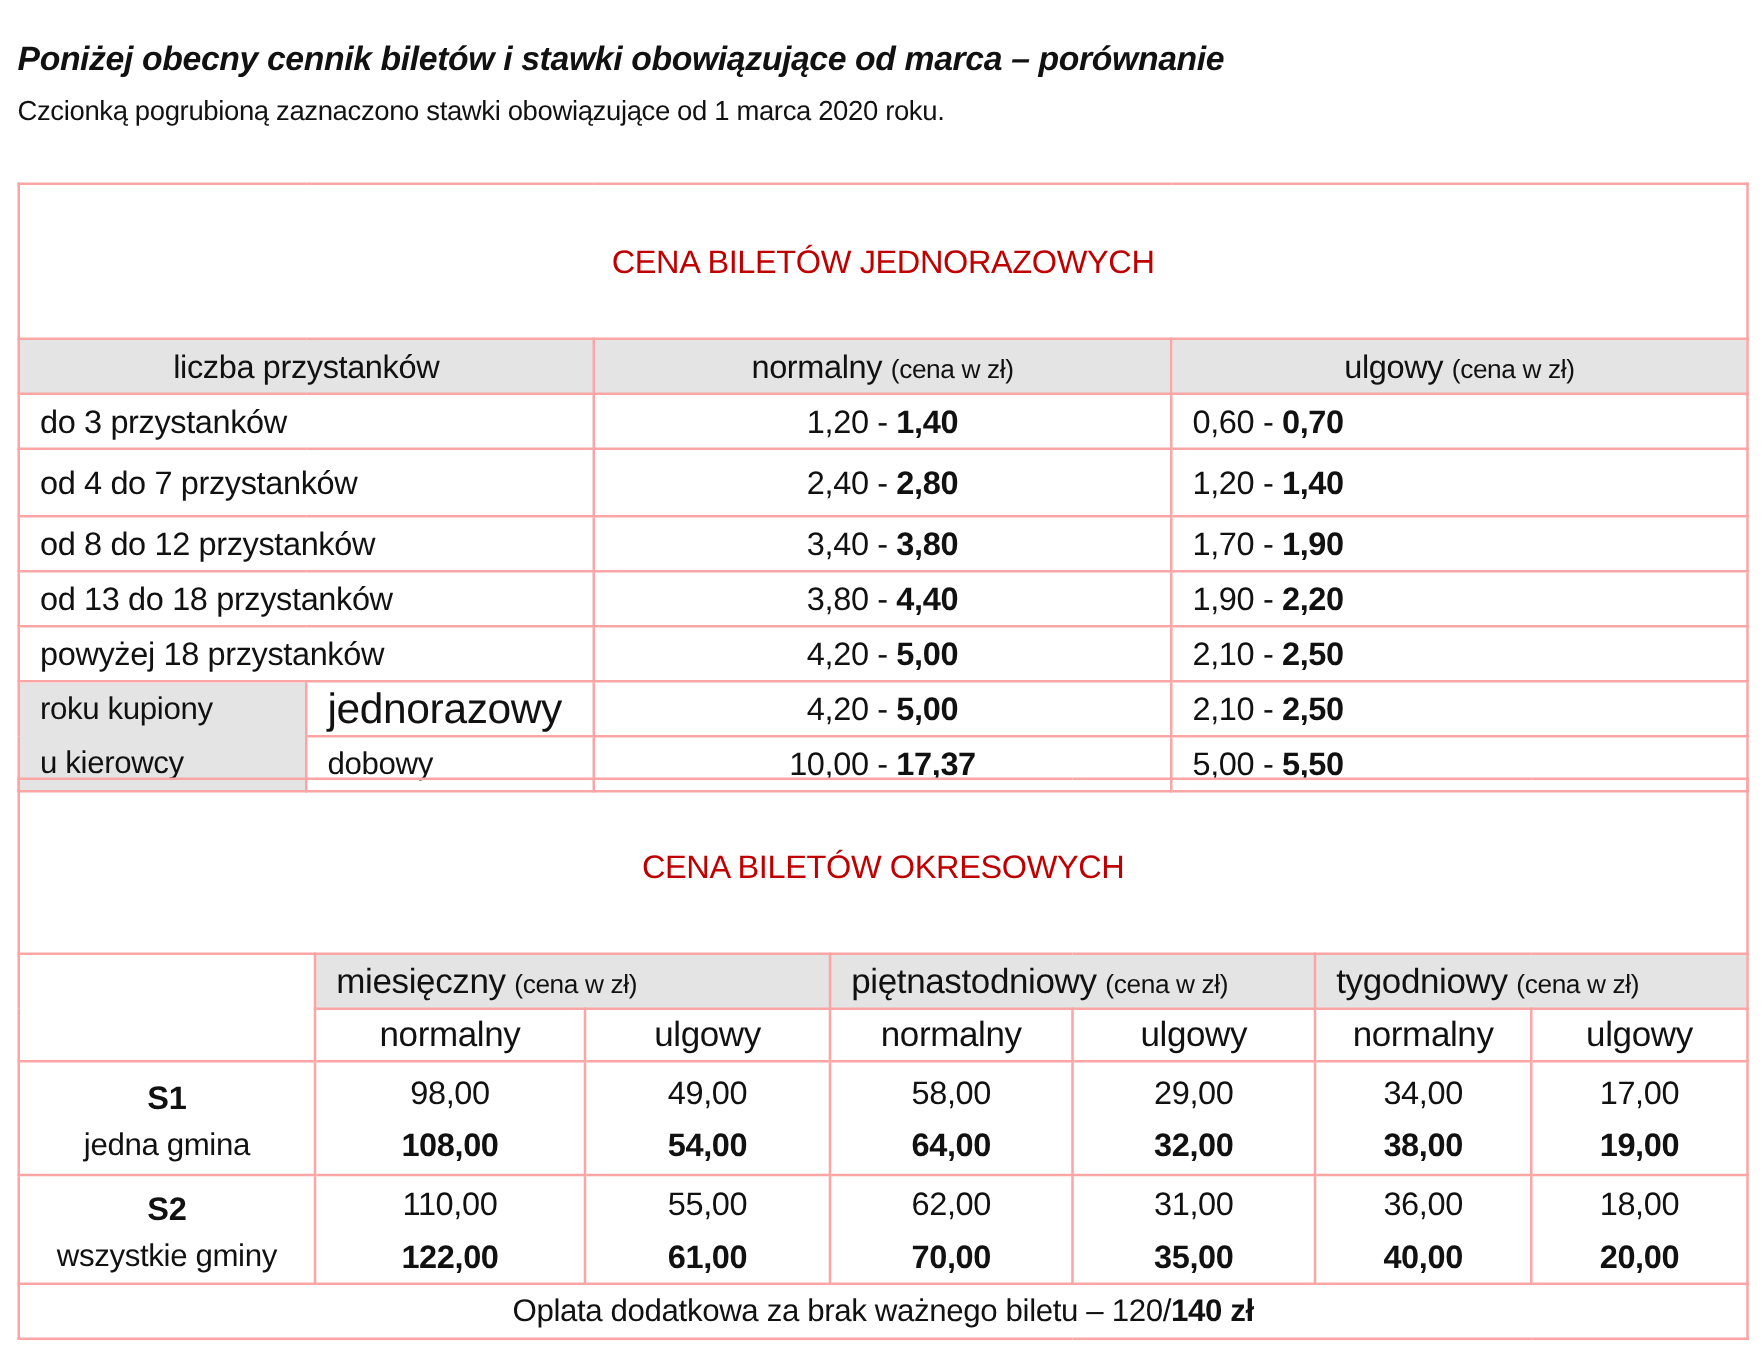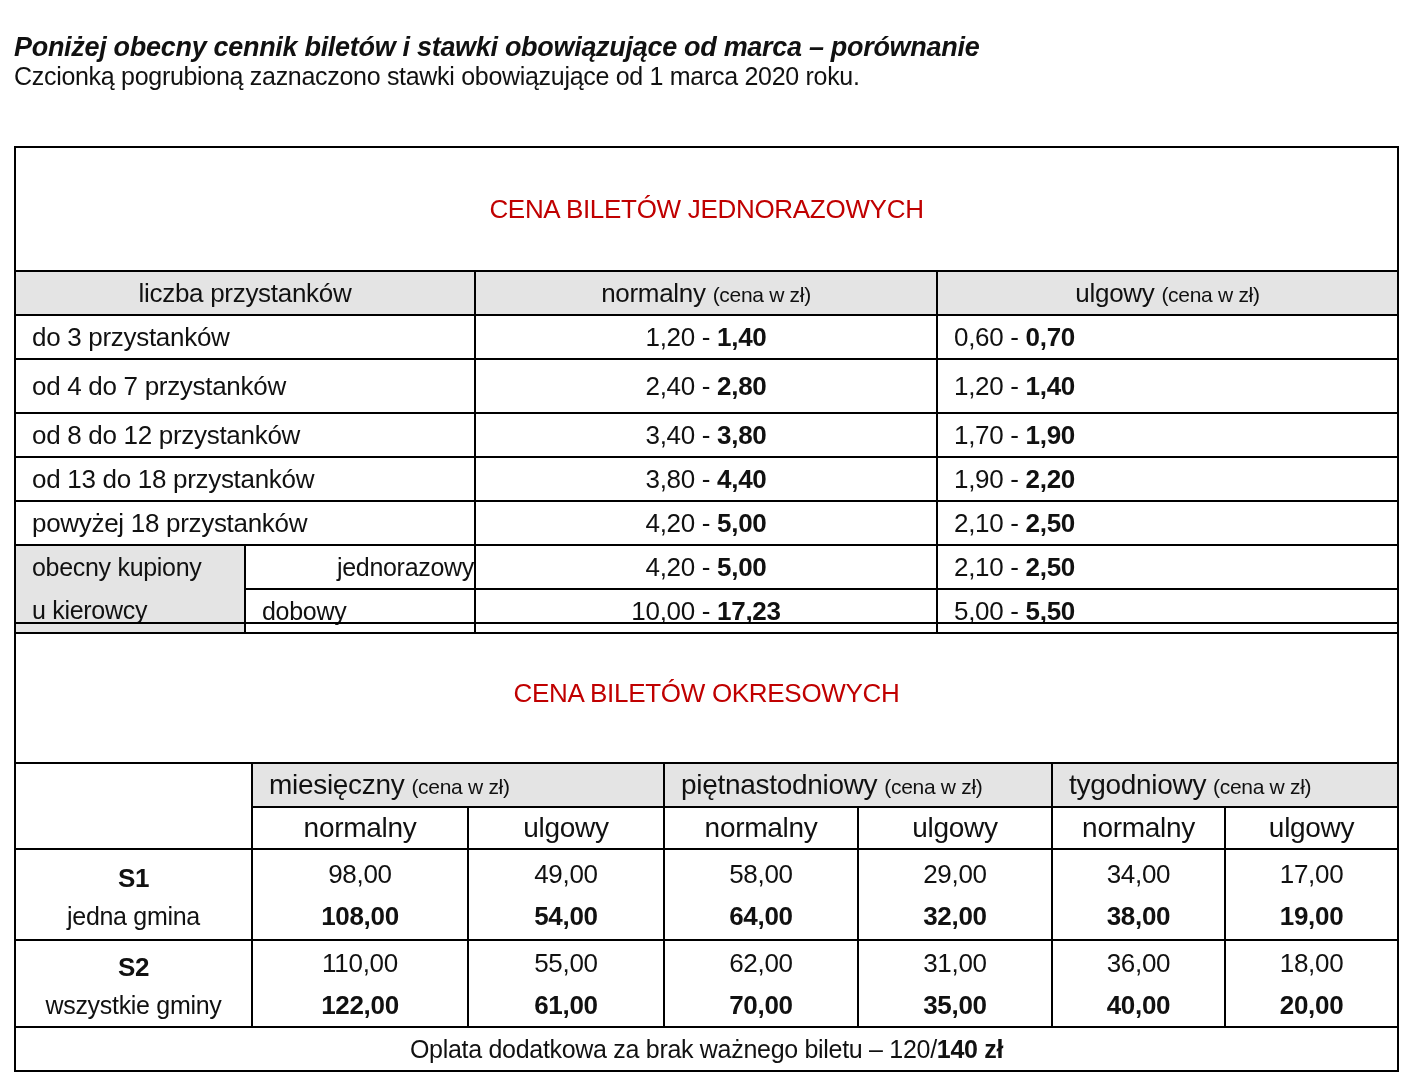--- a/index.html
+++ b/index.html
@@ -6,29 +6,29 @@
   body {
     width: 1410px; height: 1080px; position: relative; overflow: hidden;
     font-family: "Liberation Sans", "DejaVu Sans", sans-serif;
     color: #111111;
   }
   .title {
     position: absolute; left: 14px; top: 32px;
     font-size: 27px; font-weight: bold; letter-spacing: -0.3px; font-style: italic;
   }
   .subtitle {
-    position: absolute; left: 14px; top: 62px;
-    font-size: 25px; letter-spacing: -0.3px;
+    position: absolute; left: 14px; top: 76px;
+    font-size: 22px; letter-spacing: -0.3px;
   }
   table.grid {
     position: absolute; left: 14px; border-collapse: collapse;
     table-layout: fixed;
   }
   table.grid td {
-    border: 2px solid #000000; padding: 0; font-size: 26px;
+    border: 2px solid #fca5a5; padding: 0; font-size: 26px;
     letter-spacing: -0.3px; white-space: nowrap; overflow: hidden;
   }
   .section-title {
     color: #c00000; text-align: center; font-size: 26px;
     letter-spacing: -0.2px;
   }
   .gray { background: #e4e4e4; }
   .hdr { text-align: center; font-size: 28px; margin-left: 24px; }
   .hdr .small { font-size: 21px; }
   .left { text-align: left; padding-left: 16px !important; }
@@ -81,30 +81,30 @@
     <td class="center"><span>3,80 - </span><b>4,40</b></td>
     <td class="left"><span>1,90 - </span><b>2,20</b></td>
   </tr>
   <tr style="height:44px">
     <td colspan="2" class="left">powyżej 18 przystanków</td>
     <td class="center"><span>4,20 - </span><b>5,00</b></td>
     <td class="left"><span>2,10 - </span><b>2,50</b></td>
   </tr>
   <tr style="height:44px">
     <td rowspan="2" class="gray left" style="vertical-align:top; font-size:25px;">
-      <div class="two-line">obecny kupiony</div>
+      <div class="two-line">roku kupiony</div>
       <div class="two-line">u kierowcy</div>
     </td>
-    <td class="left" style="font-size:25px;text-align:right;">jednorazowy</td>
+    <td class="left" style="font-size:34px;">jednorazowy</td>
     <td class="center"><span>4,20 - </span><b>5,00</b></td>
     <td class="left"><span>2,10 - </span><b>2,50</b></td>
   </tr>
   <tr style="height:44px">
     <td class="left" style="font-size:25px;border-radius:22px;">dobowy</td>
-    <td class="center"><span>10,00 - </span><b>17,23</b></td>
+    <td class="center"><span>10,00 - </span><b>17,37</b></td>
     <td class="left"><span>5,00 - </span><b>5,50</b></td>
   </tr>
 </tbody>
   </table>
 
 <table class="grid" id="t2">
   <colgroup>
     <col style="width:237px">
     <col style="width:216px">
       <col style="width:196px">

